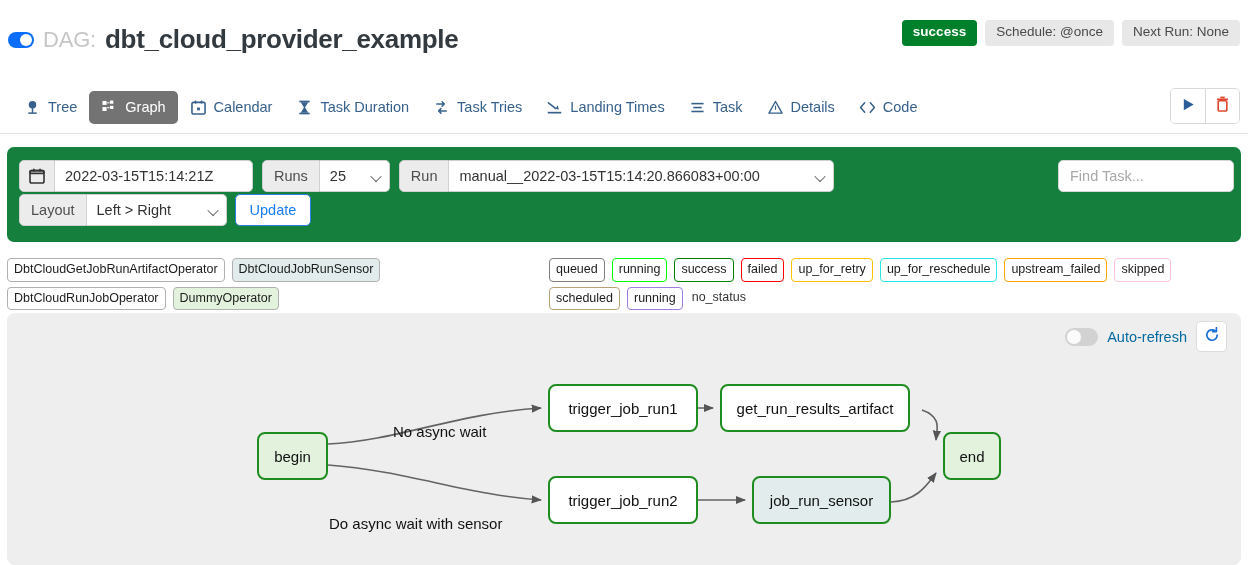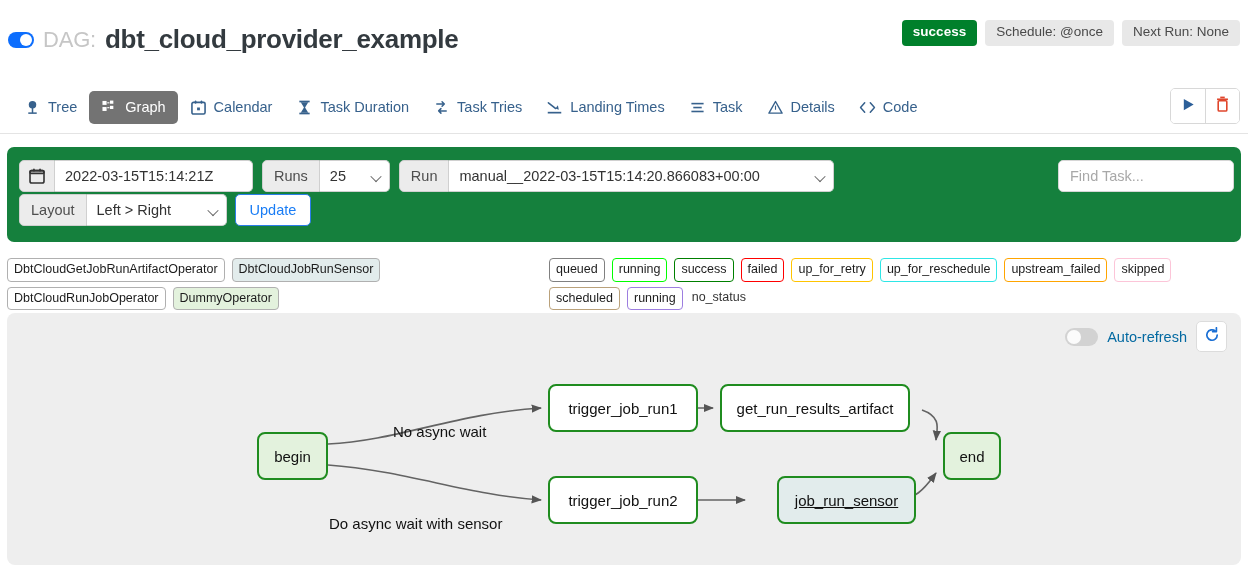--- a/index.html
+++ b/index.html
@@ -379,21 +379,21 @@
         <path d="M915,97 C935,104 930,116 929,127"></path>
         <path d="M884,189 C910,188 920,172 929,160"></path>
       </g>
     </svg>
 
     <div id="graph-nodes">
         <div class="node" style="left: 250px; top: 119px; width: 71px; height: 48px; background: rgb(227, 242, 221); border-color: rgb(31, 140, 31);">begin</div>
         <div class="node" style="left: 541px; top: 71px; width: 150px; height: 48px; background: rgb(255, 255, 255); border-color: rgb(31, 140, 31);">trigger_job_run1</div>
         <div class="node" style="left: 713px; top: 71px; width: 190px; height: 48px; background: rgb(255, 255, 255); border-color: rgb(31, 140, 31);">get_run_results_artifact</div>
         <div class="node" style="left: 541px; top: 163px; width: 150px; height: 48px; background: rgb(255, 255, 255); border-color: rgb(31, 140, 31);">trigger_job_run2</div>
-        <div class="node" style="left: 770px; top: 163px; width: 139px; height: 48px; background: rgb(226, 236, 236); border-color: rgb(31, 140, 31); text-decoration: underline;">job_run_sensor</div>
+        <div class="node" style="left: 745px; top: 163px; width: 139px; height: 48px; background: rgb(226, 236, 236); border-color: rgb(31, 140, 31);">job_run_sensor</div>
         <div class="node" style="left: 936px; top: 119px; width: 58px; height: 48px; background: rgb(227, 242, 221); border-color: rgb(31, 140, 31);">end</div>
       </div>
     <div id="graph-edge-labels">
         <div class="edge-label" style="left: 386px; top: 110px;">No async wait</div>
         <div class="edge-label" style="left: 322px; top: 202px;">Do async wait with sensor</div>
       </div>
   </div>
 
 </div>
 

